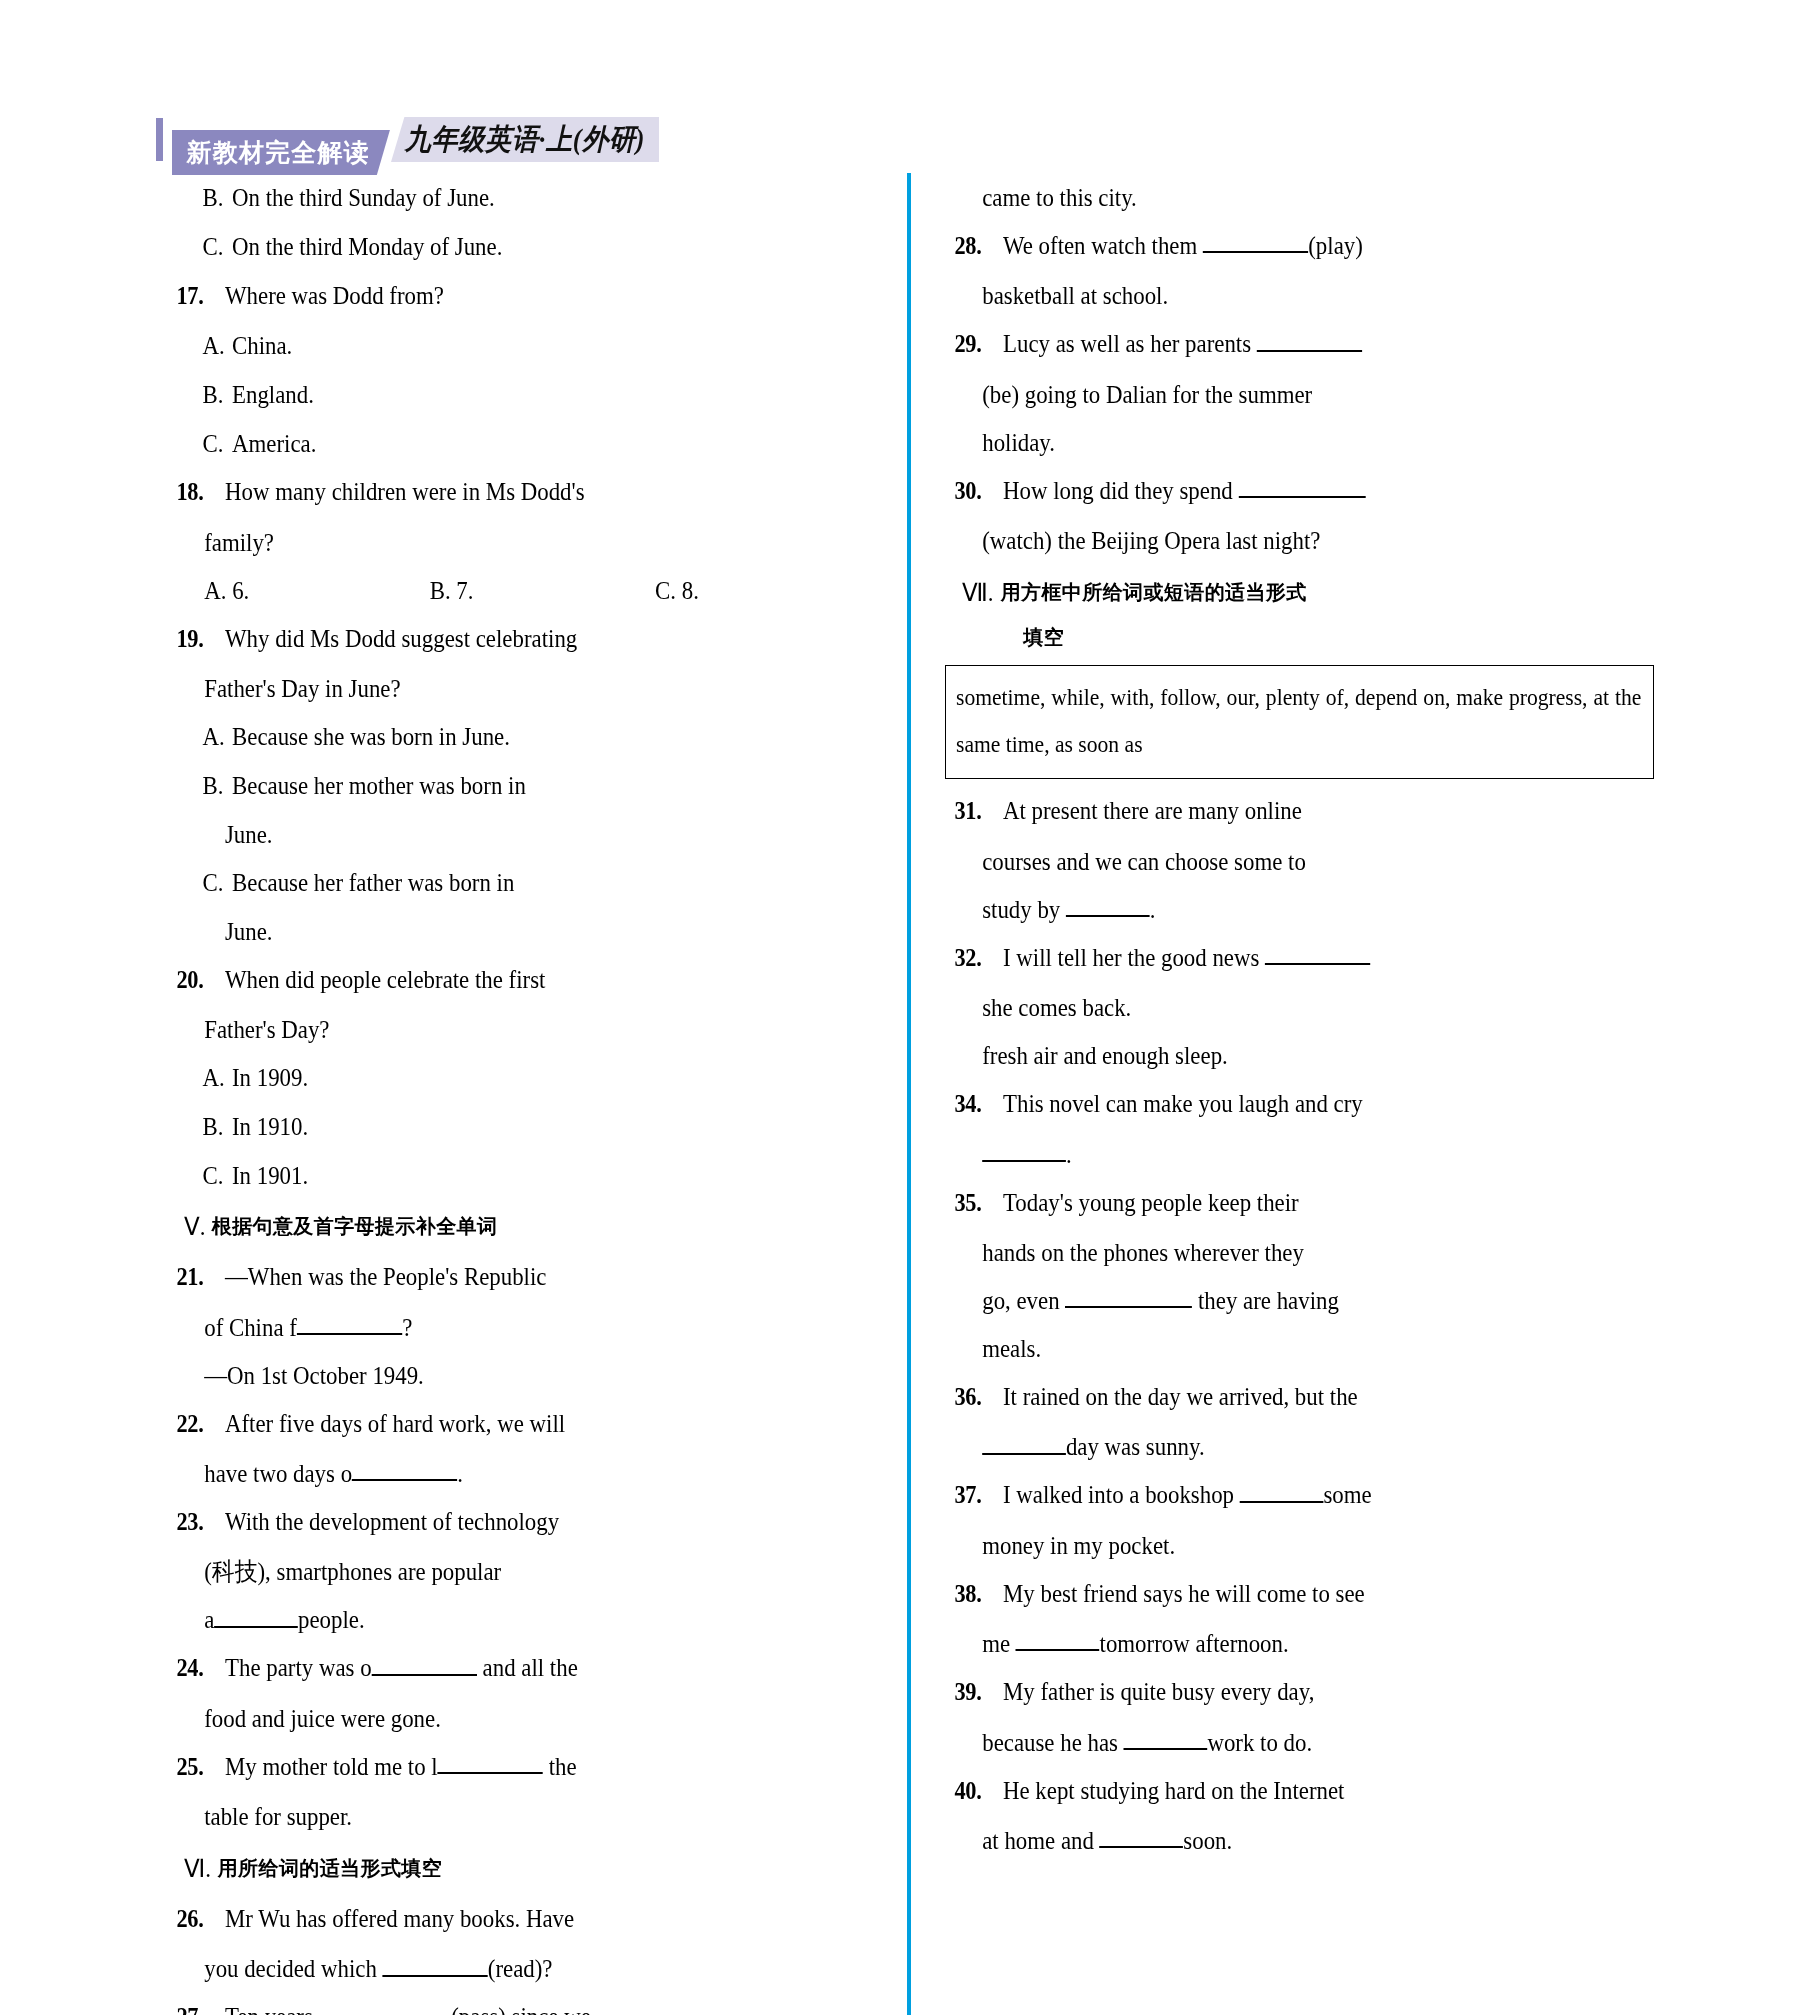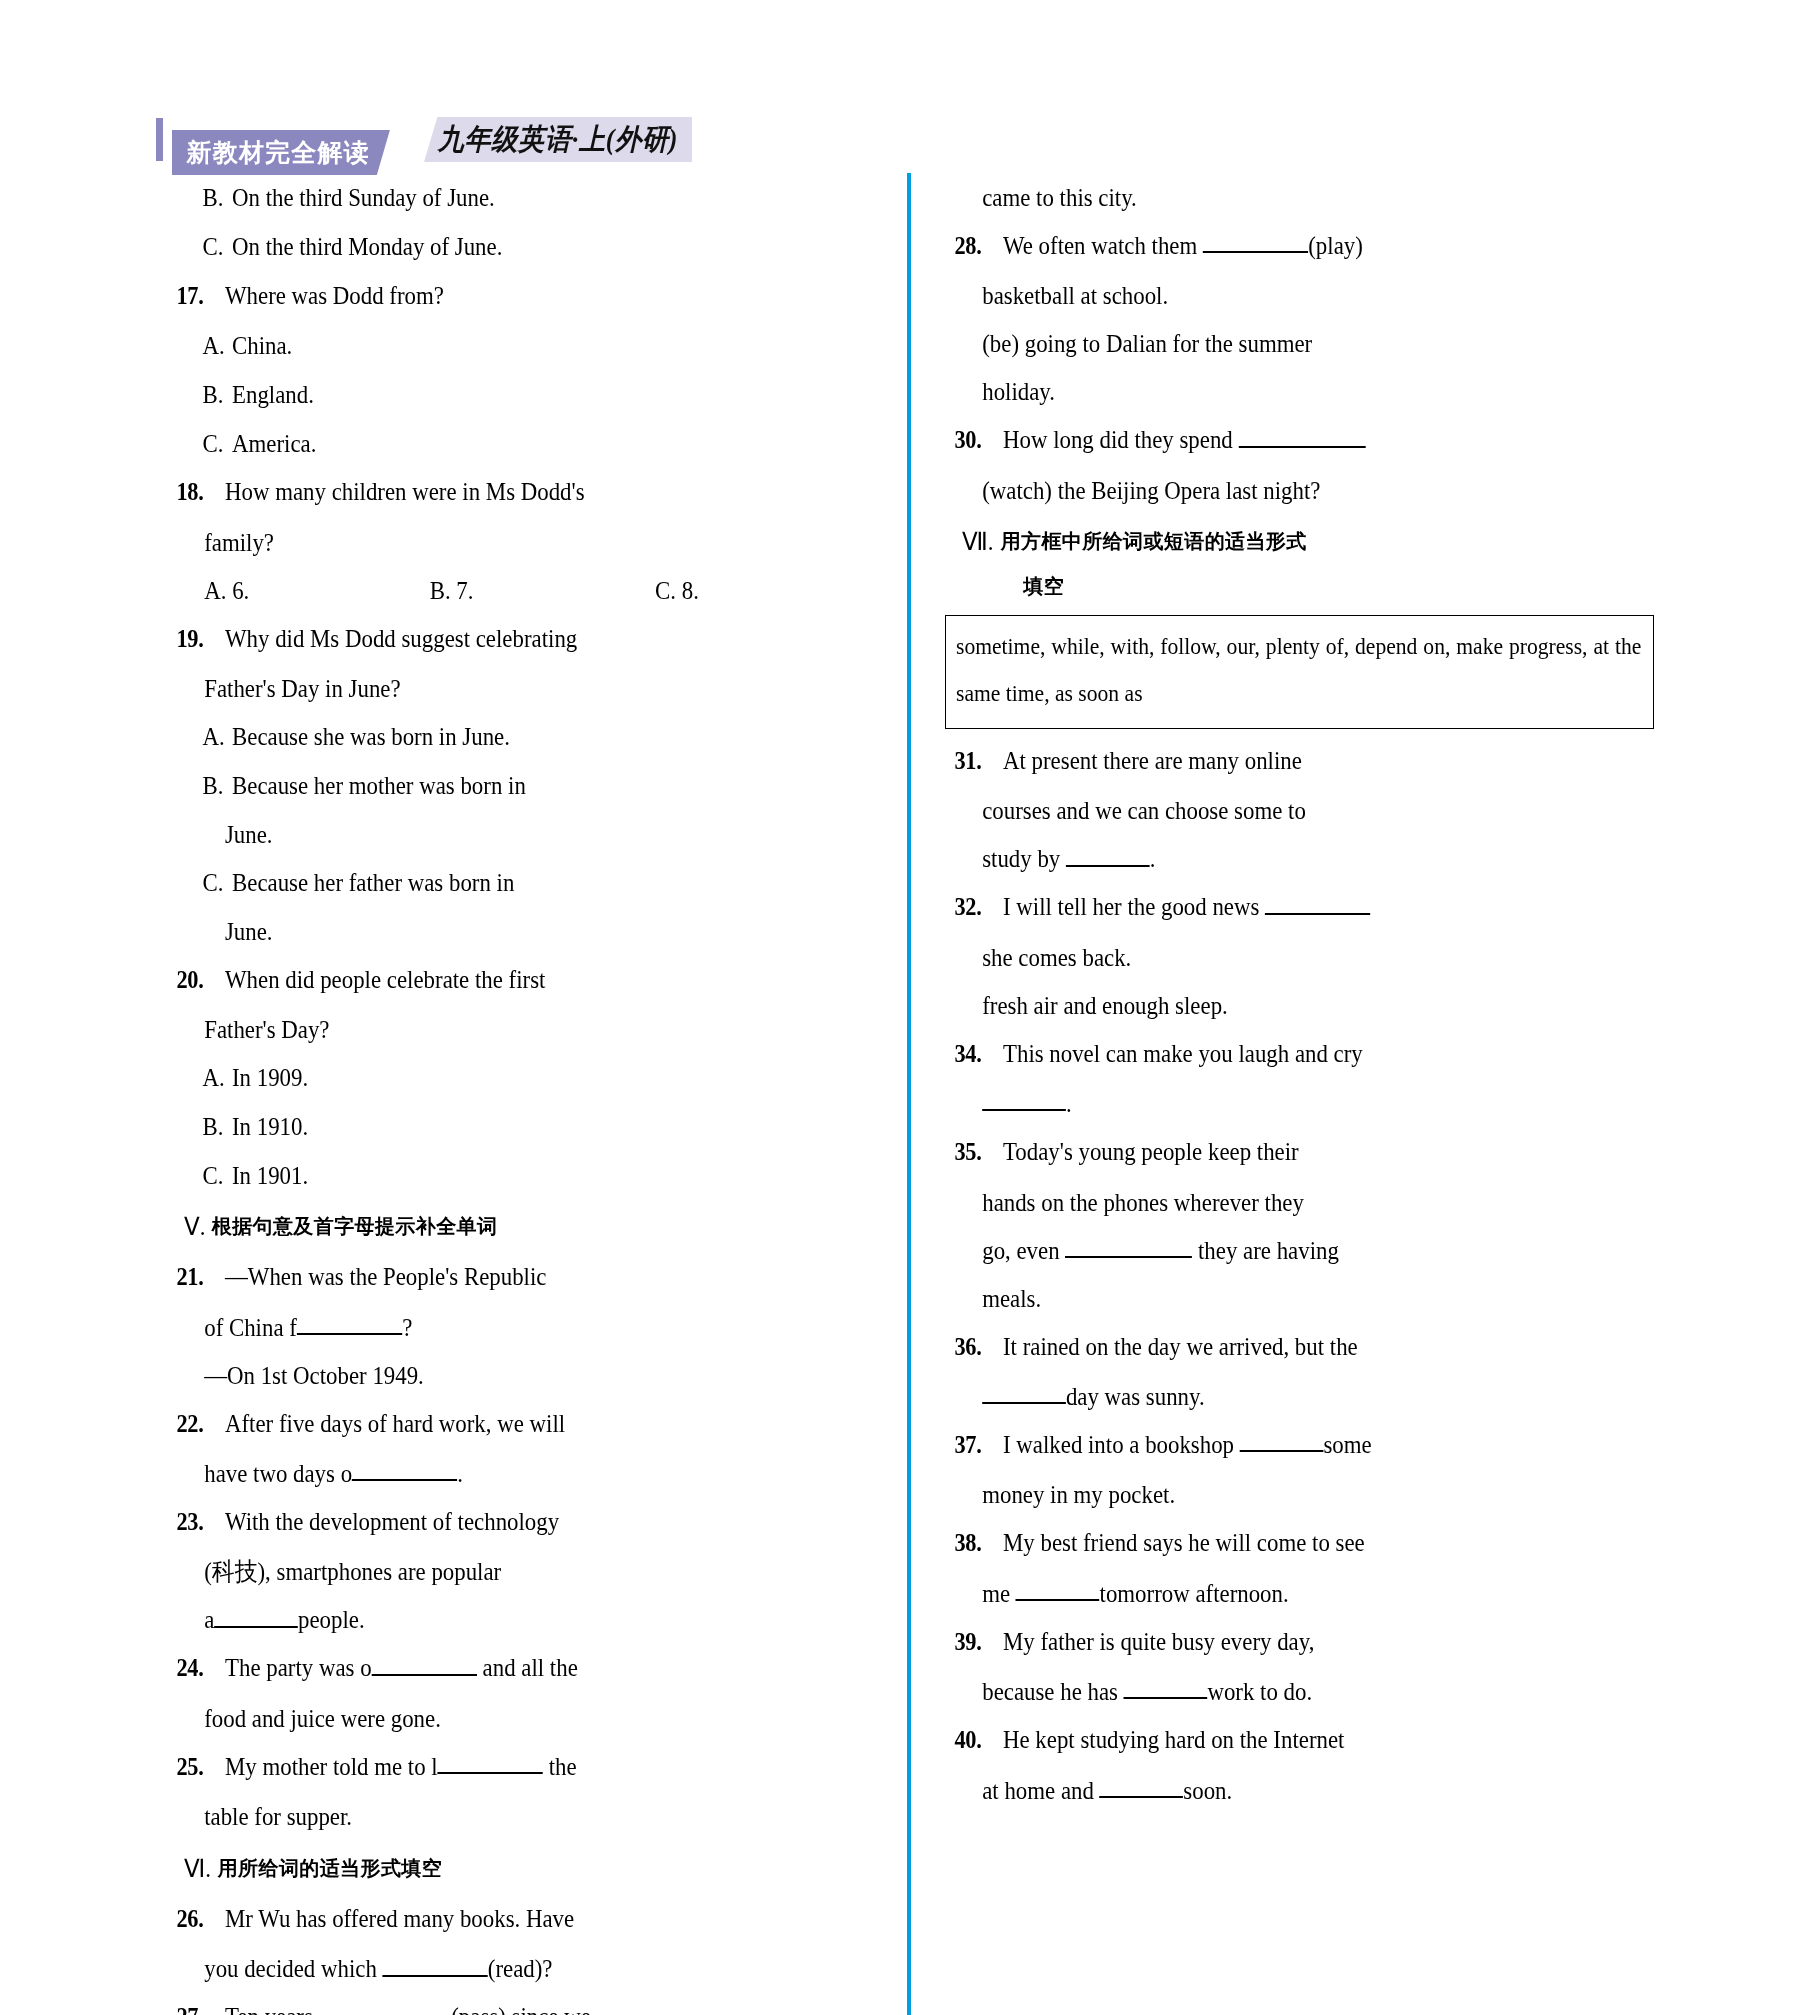--- a/index.html
+++ b/index.html
@@ -41,21 +41,21 @@
   .header-banner-text {
     font-family: "DejaVu Sans", sans-serif;
     font-weight: bold;
     font-size: 25px;
     color: #ffffff;
     letter-spacing: 1.2px;
     white-space: nowrap;
   }
   .header-title-plate {
     position: absolute;
-    left: 424px; top: 117px;
+    left: 391px; top: 117px;
     height: 45px;
     background: #dddbeb;
     padding: 0 13.7px;
     display: flex;
     align-items: center;
     clip-path: polygon(5% 0, 100% 0, 100% 100%, 0 100%);
   }
   .header-title-text {
     font-family: "Liberation Serif", serif;
     font-weight: bold;
@@ -391,20 +391,27 @@
 
   <div class="q-row">
     <span class="q-num">28.</span>
     <span class="q-body">
       <span>We often watch them</span>
       <span class="blank b-md"></span><span>(play)</span>
     </span>
   </div>
   <div class="cont-line nojust">basketball at school.</div>
 
+  <div class="q-row">
+    <span class="q-num">29.</span>
+    <span class="q-body">
+      <span>Lucy as well as her parents</span>
+      <span class="blank b-md"></span>
+    </span>
+  </div>
   <div class="cont-line">(be) going to Dalian for the summer</div>
   <div class="cont-line nojust">holiday.</div>
 
   <div class="q-row">
     <span class="q-num">30.</span>
     <span class="q-body">
       <span>How long did they spend</span>
       <span class="blank b-lg"></span>
     </span>
   </div>

